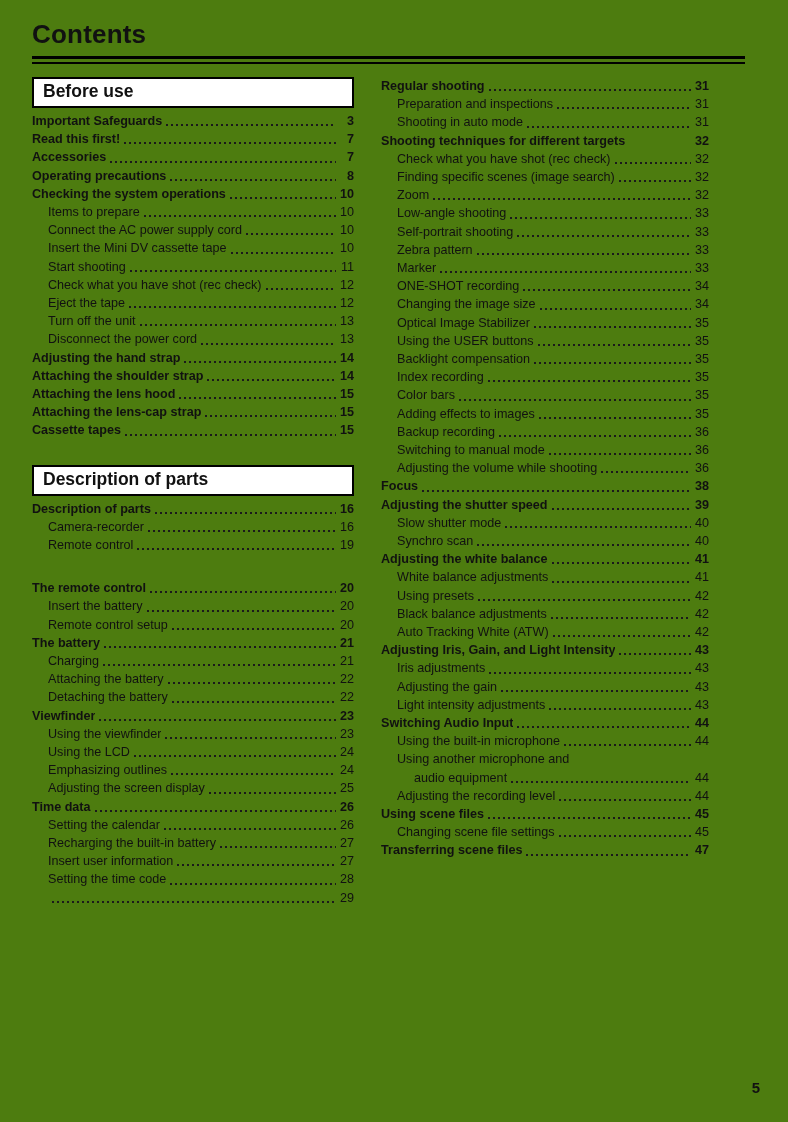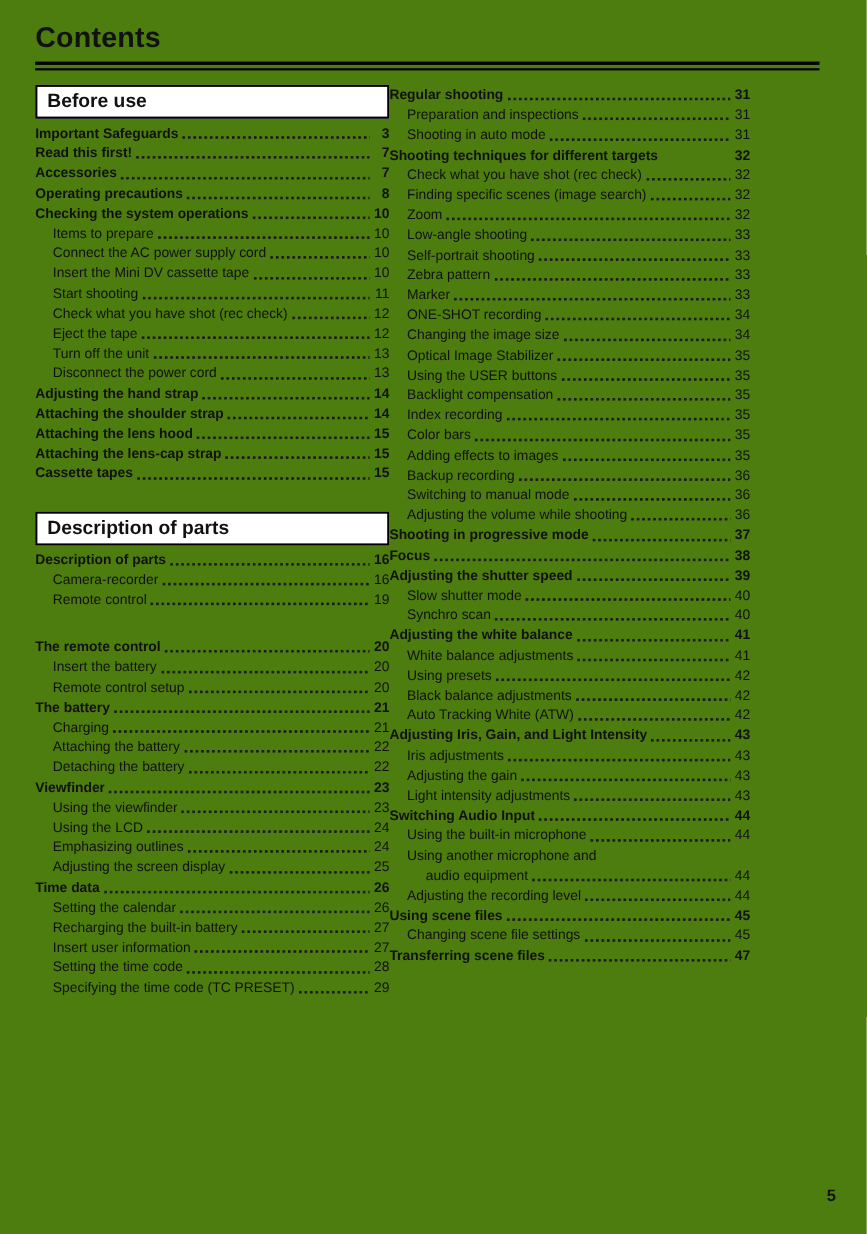--- a/index.html
+++ b/index.html
@@ -26,20 +26,21 @@
     letter-spacing: 0.2px;
   }
   .title-rule {
     margin-top: 6px;
     height: 3px;
     border-top: 3px solid #000;
     border-bottom: 2px solid #000;
   }
   .columns {
     display: flex;
+    gap: 27px;
     margin-top: 13px;
     align-items: flex-start;
   }
   .col { flex: 0 0 auto; }
   .col-left  { width: 322px; }
   .col-right { width: 328px; }
 
   .toc-section { margin-bottom: 25px; }
   .toc-section:last-child { margin-bottom: 0; }
 
@@ -299,21 +300,20 @@
             <span class="label">Insert user information</span>
             <span class="leader"></span>
             <span class="pagenum">27</span>
           </div>
           <div class="entry level-2">
             <span class="label">Setting the time code</span>
             <span class="leader"></span>
             <span class="pagenum">28</span>
           </div>
           <div class="entry level-2">
-            <span class="label">Specifying the time code (TC PRESET)</span>
             <span class="leader"></span>
             <span class="pagenum">29</span>
           </div>
         </section>
       </div>
     <div class="col col-right" id="col-right">
         <section class="toc-section">
           <div class="entry level-1">
             <span class="label">Regular shooting</span>
             <span class="leader"></span>
@@ -418,25 +418,20 @@
             <span class="label">Switching to manual mode</span>
             <span class="leader"></span>
             <span class="pagenum">36</span>
           </div>
           <div class="entry level-2">
             <span class="label">Adjusting the volume while shooting</span>
             <span class="leader"></span>
             <span class="pagenum">36</span>
           </div>
           <div class="entry level-1">
-            <span class="label">Shooting in progressive mode</span>
-            <span class="leader"></span>
-            <span class="pagenum">37</span>
-          </div>
-          <div class="entry level-1">
             <span class="label">Focus</span>
             <span class="leader"></span>
             <span class="pagenum">38</span>
           </div>
           <div class="entry level-1">
             <span class="label">Adjusting the shutter speed</span>
             <span class="leader"></span>
             <span class="pagenum">39</span>
           </div>
           <div class="entry level-2">

